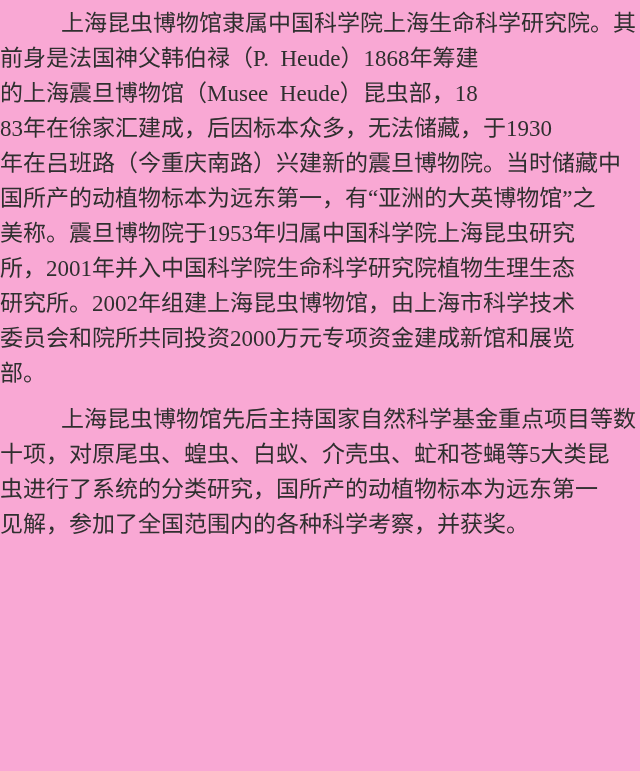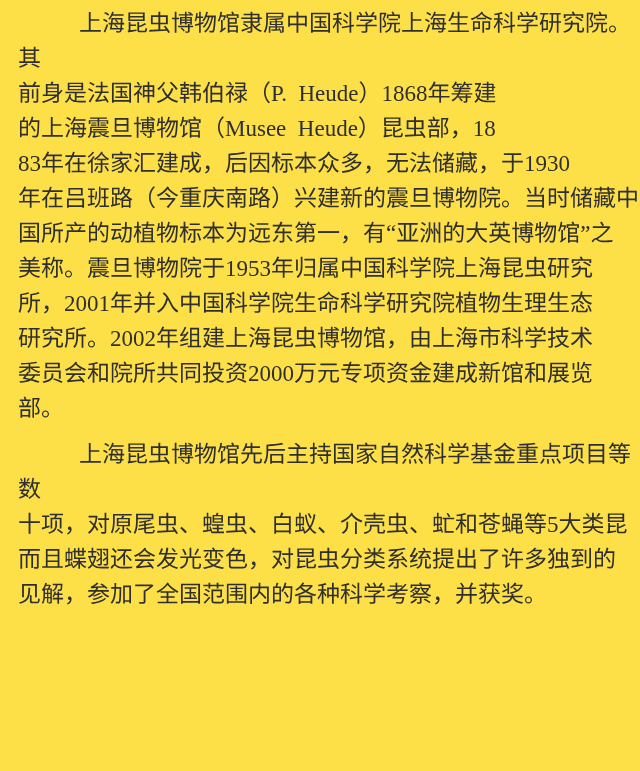--- a/index.html
+++ b/index.html
@@ -5,22 +5,22 @@
   html, body {
     margin: 0;
     padding: 0;
     background: #ffffff;
   }
   .page {
     box-sizing: border-box;
     width: 640px;
     height: 771px;
     overflow: hidden;
-    padding: 6px 1px 0 18px;
-    background: #fde047;
+    padding: 6px 1px 0 0;
+    background: #f9a8d4;
     font-family: "Liberation Serif", "DejaVu Serif", serif;
     color: #2f2f2f;
     font-size: 23px;
     line-height: 35px;
   }
   .para {
     margin: 0 0 11px 0;
     
     white-space: pre-wrap;
     word-break: break-all;
@@ -39,15 +39,15 @@
 83年在徐家汇建成，后因标本众多，无法储藏，于1930
 年在吕班路（今重庆南路）兴建新的震旦博物院。当时储藏中
 国所产的动植物标本为远东第一，有“亚洲的大英博物馆”之
 美称。震旦博物院于1953年归属中国科学院上海昆虫研究
 所，2001年并入中国科学院生命科学研究院植物生理生态
 研究所。2002年组建上海昆虫博物馆，由上海市科学技术
 委员会和院所共同投资2000万元专项资金建成新馆和展览
 部。</p>
   <p class="para">上海昆虫博物馆先后主持国家自然科学基金重点项目等数
 十项，对原尾虫、蝗虫、白蚁、介壳虫、虻和苍蝇等5大类昆
-而且蝶翅还会发光变色，对昆虫分类系统提出了许多独到的
+虫进行了系统的分类研究，国所产的动植物标本为远东第一
 见解，参加了全国范围内的各种科学考察，并获奖。</p>
 </div>
 
 </body></html>

